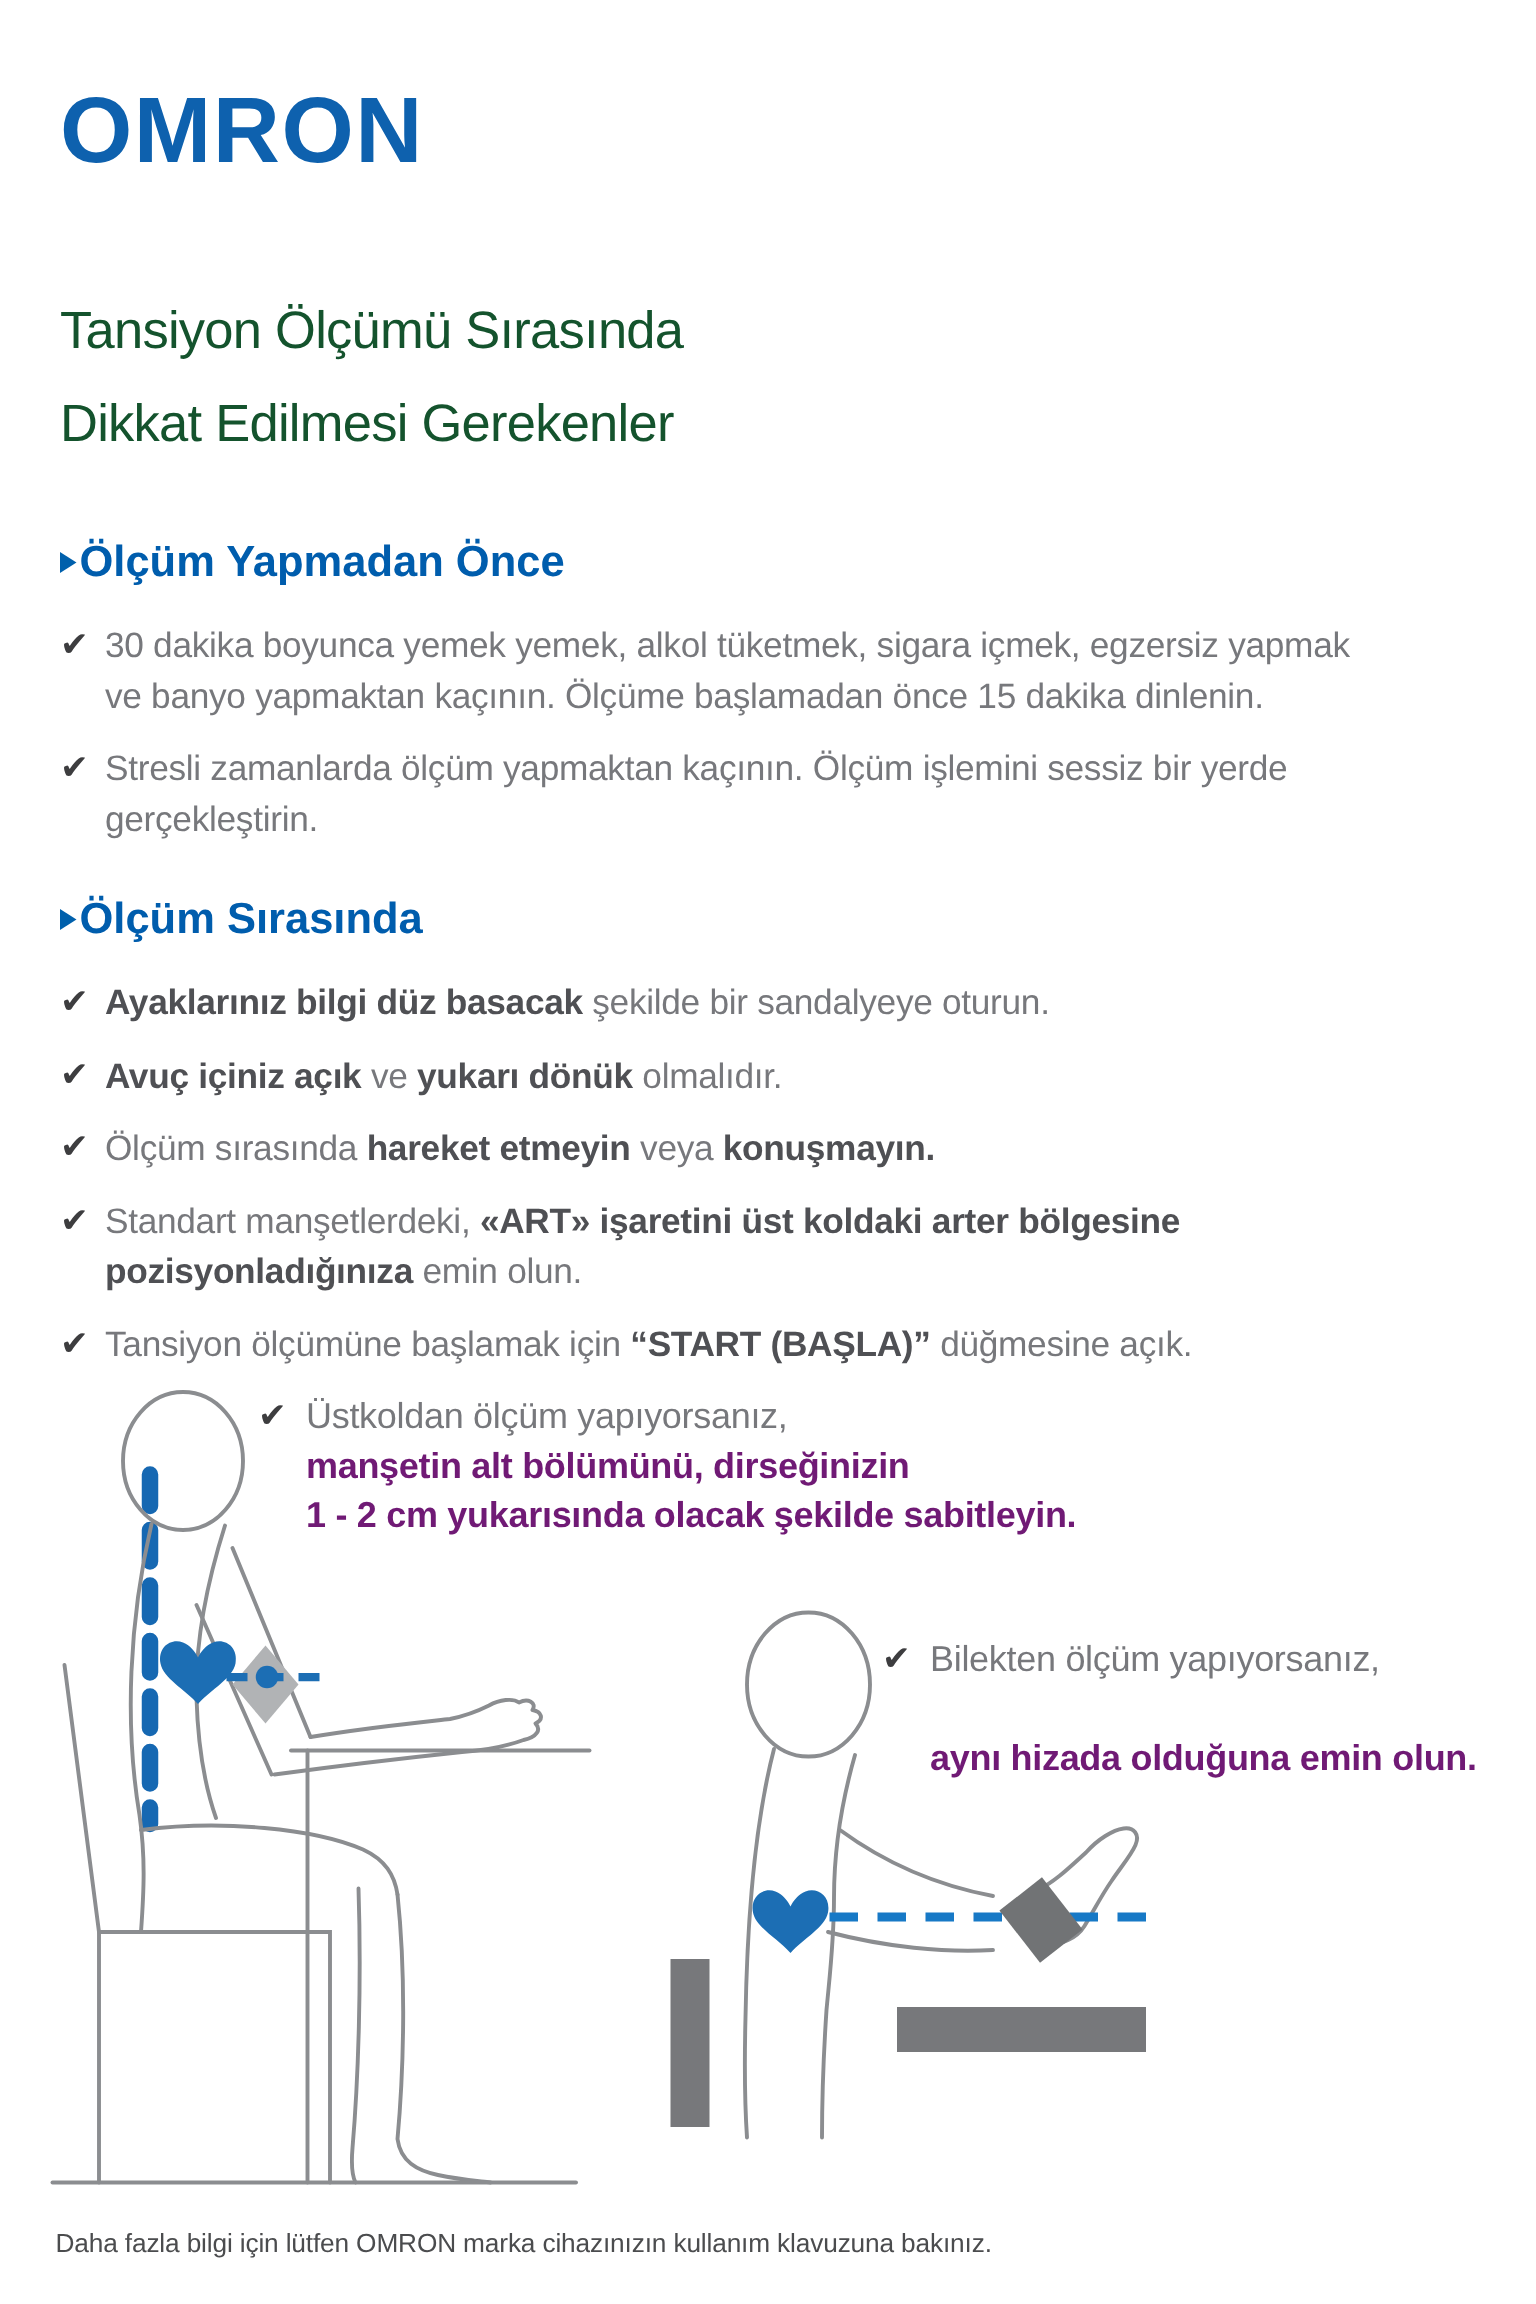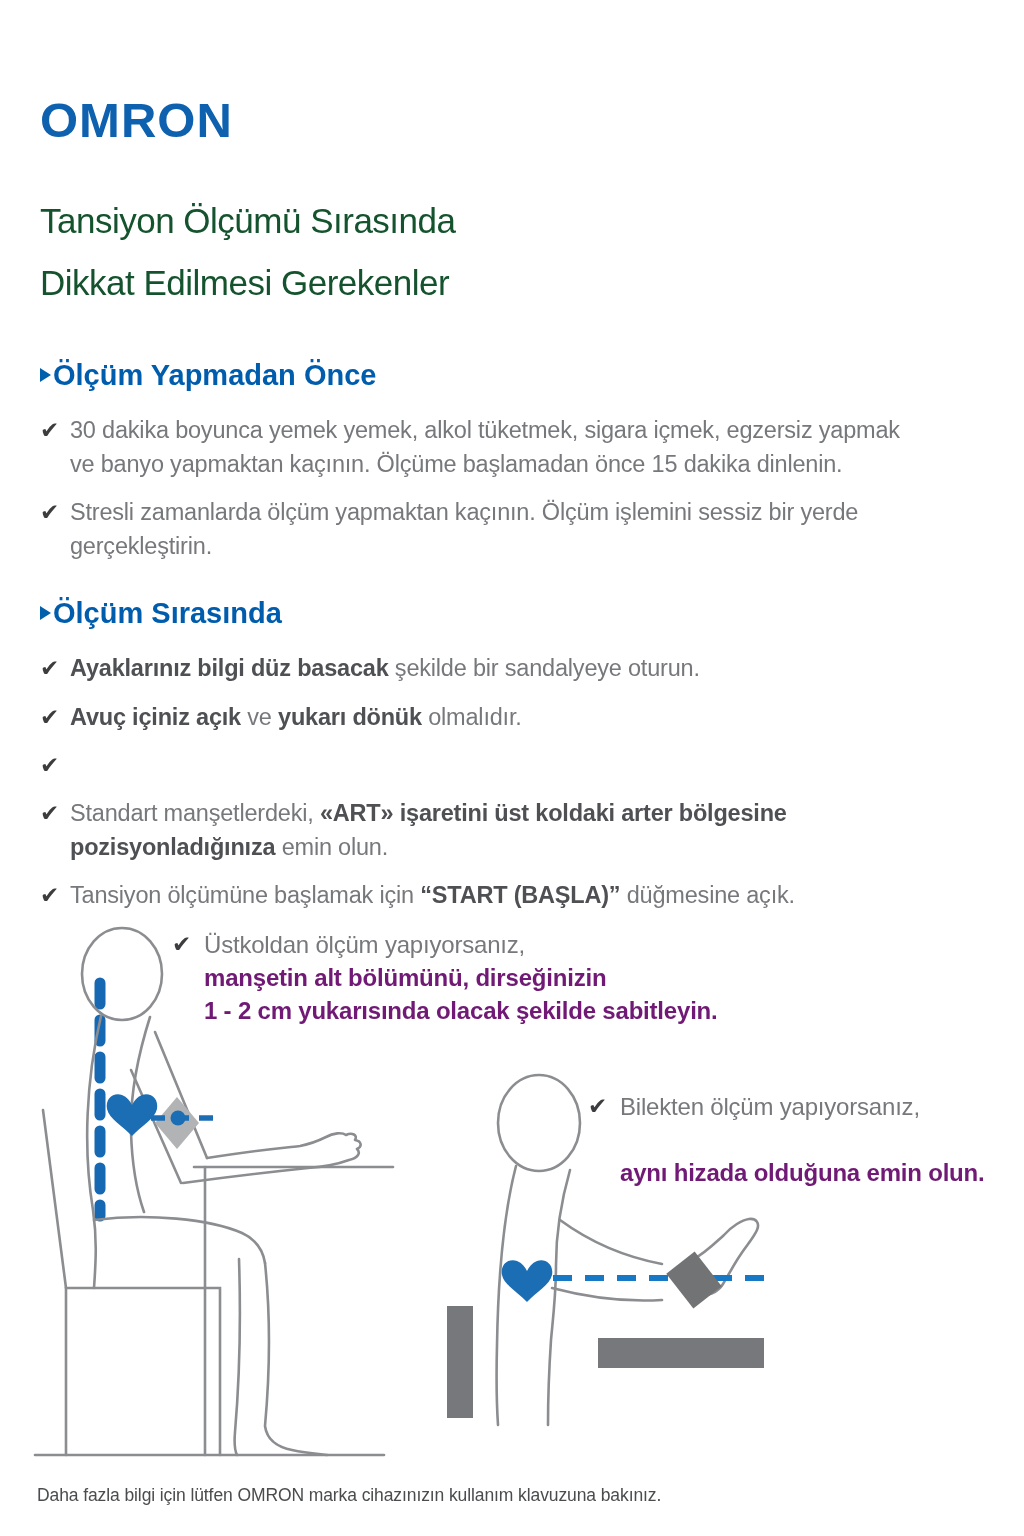--- a/index.html
+++ b/index.html
@@ -3,22 +3,22 @@
 <meta charset="utf-8">
 <style>
   html,body{margin:0;padding:0;background:#ffffff;}
   .page{
     position:relative;width:1024px;height:1536px;background:#ffffff;
     font-family:"Liberation Sans", sans-serif;overflow:hidden;
   }
   
   .logo{
     position:absolute;left:40px;top:48px;
-    font-size:49px;line-height:80px;font-weight:900;
-    color:#0e61ae;letter-spacing:1px;margin-top:32px;
+    font-size:62px;line-height:80px;font-weight:900;
+    color:#0e61ae;letter-spacing:1px;
   }
   
   .title{
     position:absolute;left:40px;top:190px;
     font-size:35px;line-height:62px;font-weight:400;
     color:#14532d;letter-spacing:-0.5px;
   }
   
   .section{position:absolute;left:40px;width:950px;}
   .section.sec-1{top:356px;}
@@ -120,20 +120,21 @@
     <p class="item-text"><b>Ayaklarınız bilgi düz basacak</b><span> şekilde bir sandalyeye oturun.</span></p>
   </div>
 
   <div class="check-item">
     <span class="check-icon">✔</span>
     <p class="item-text"><b>Avuç içiniz açık</b><span> ve </span><b>yukarı dönük</b><span> olmalıdır.</span></p>
   </div>
 
   <div class="check-item">
     <span class="check-icon">✔</span>
+    <p class="item-text"><span>Ölçüm sırasında </span><b>hareket etmeyin</b><span> veya </span><b>konuşmayın.</b></p>
   </div>
 
   <div class="check-item">
     <span class="check-icon">✔</span>
     <p class="item-text"><span>Standart manşetlerdeki, </span><b>«ART» işaretini üst koldaki arter bölgesine</b><br><b>pozisyonladığınıza</b><span> emin olun.</span></p>
   </div>
 
   <div class="check-item">
     <span class="check-icon">✔</span>
     <p class="item-text"><span>Tansiyon ölçümüne başlamak için </span><b>“START (BAŞLA)”</b><span> düğmesine açık.</span></p>

